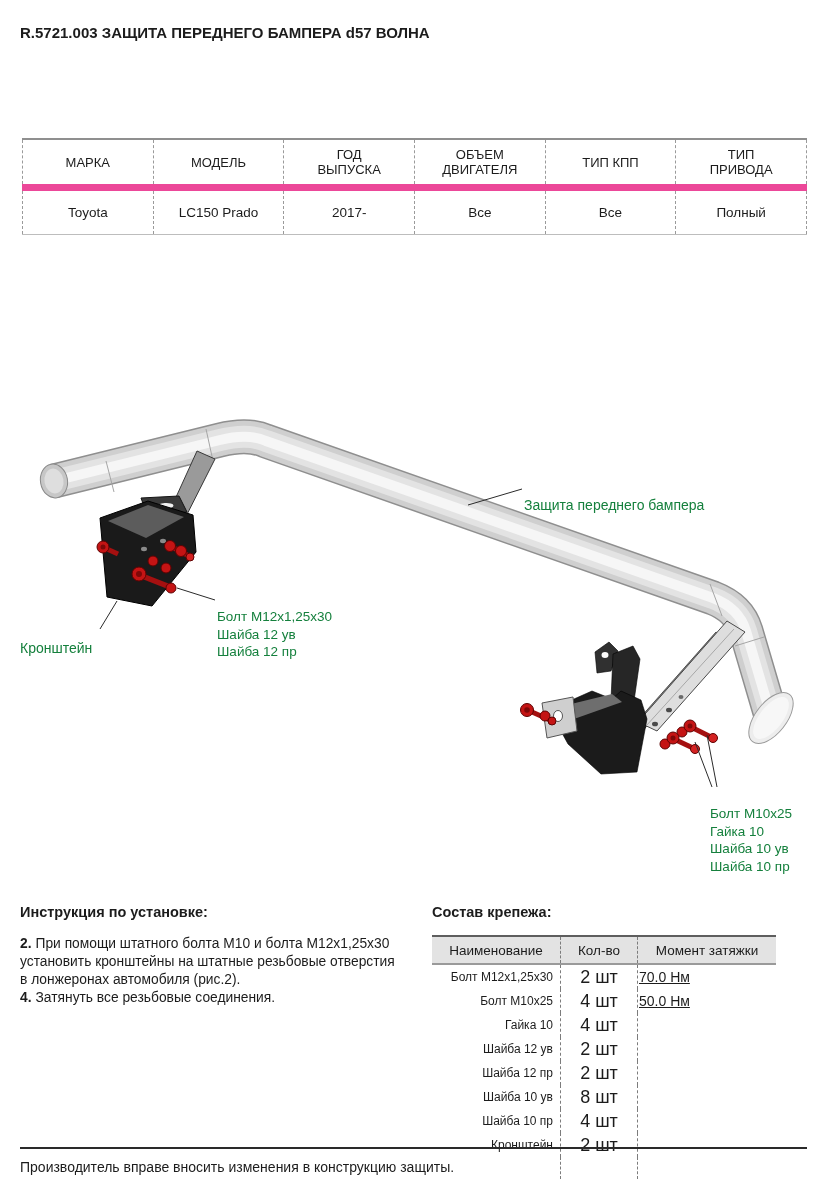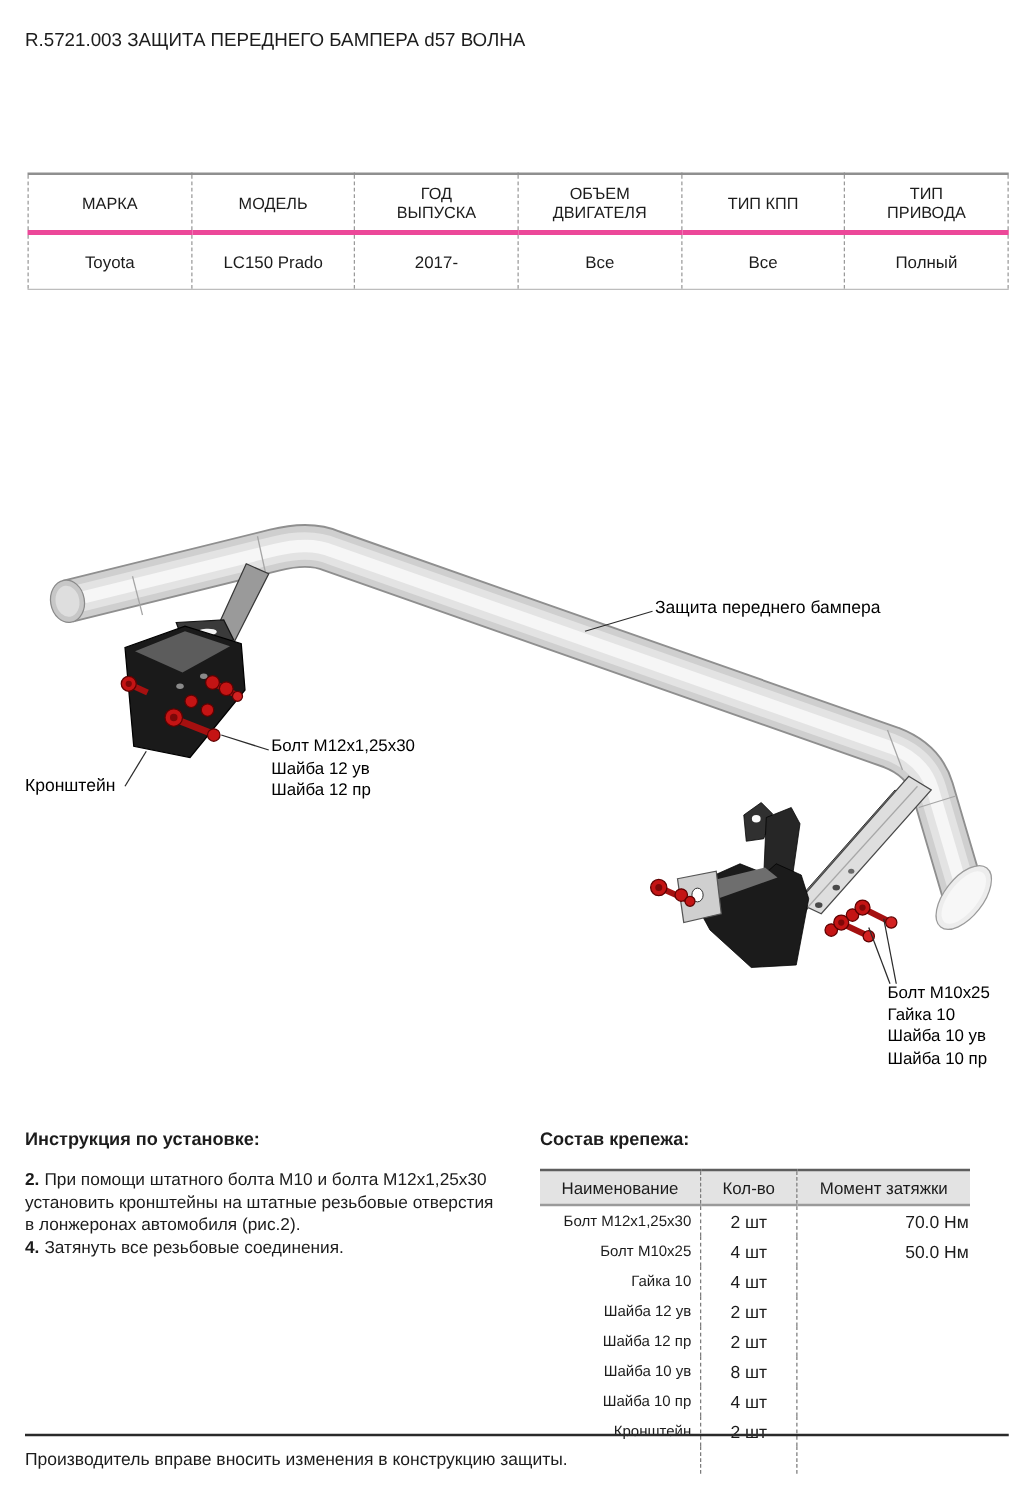--- a/index.html
+++ b/index.html
@@ -1,33 +1,33 @@
 <!DOCTYPE html>
 <html><head>
 <meta charset="utf-8">
 <style>
   html,body{margin:0;padding:0;background:#ffffff;}
   .page{position:relative;width:827px;height:1200px;background:#ffffff;overflow:hidden;
         font-family:"Liberation Sans",sans-serif;color:#1c1c1c;}
 
   
   .doc-header{position:absolute;left:20px;top:24px;font-size:15px;line-height:18px;}
-  .doc-header .l2{font-weight:normal;}
+  .doc-header .l2{font-weight:bold;}
 
   
   table.vtable{position:absolute;left:22px;top:138px;width:785px;border-collapse:collapse;table-layout:fixed;
                border-top:2px solid #8f8f8f;border-bottom:1px solid #bdbdbd;}
   table.vtable td{border-left:1px dashed #9a9a9a;border-right:1px dashed #9a9a9a;
                   text-align:center;vertical-align:middle;white-space:pre-line;}
-  table.vtable tr.hrow td{height:42px;border-bottom:4px solid #ec4899;font-size:13px;line-height:15px;margin-left:16px;}
+  table.vtable tr.hrow td{height:42px;border-bottom:7px solid #ec4899;font-size:13px;line-height:15px;margin-left:16px;}
   table.vtable tr.drow td{height:41px;font-size:13.5px;}
 
   
   svg.drawing{position:absolute;left:0;top:395px;}
-  .lbl{position:absolute;font-size:14px;color:#000000;white-space:nowrap;}
+  .lbl{position:absolute;font-size:14px;color:#15803d;white-space:nowrap;margin-top:20px;}
   .lbl-multi{font-size:13.5px;line-height:17.5px;}
   #lbl-guard{left:524px;top:477px;}
   #lbl-left-fast{left:217px;top:588px;}
   #lbl-bracket{left:20px;top:620px;}
   #lbl-right-fast{left:710px;top:785px;}
 
   
   .instr{position:absolute;left:20px;top:904px;width:378px;}
   .sec-title{font-size:14.5px;font-weight:bold;margin:0 0 15px 0;}
   .step{font-size:13.8px;line-height:18px;}
@@ -36,22 +36,22 @@
   
   .hw{position:absolute;left:432px;top:904px;}
   table.htable{border-collapse:collapse;table-layout:fixed;width:336px;margin-top:11px;}
   table.htable td{border-left:1px dashed #7c7c7c;border-right:1px dashed #7c7c7c;vertical-align:middle;}
   table.htable td:first-child{border-left:none;}
   table.htable td:last-child{border-right:none;}
   table.htable tr.hhead td{background:#e3e3e3;border-top:2px solid #5e5e5e;border-bottom:2px solid #9a9a9a;
                            height:24px;font-size:13.5px;text-align:center;}
   table.htable tr.hdata td{height:22px;}
   td.c-name{font-size:12px;text-align:right;padding-right:7px;}
-  td.c-qty{font-size:14px;text-align:center;}
-  td.c-torque{font-size:14px;text-align:right;}
+  td.c-qty{font-size:18px;text-align:center;}
+  td.c-torque{font-size:14px;text-align:left;text-decoration:underline;}
   table.htable tr.spacer td{height:20px;}
 
   
   .footer-line{position:absolute;left:20px;width:787px;top:1147px;border-top:2px solid #2a2a2a;}
   .footer-t1{position:absolute;left:20px;top:1159px;font-size:14px;}
   .footer-t2{position:absolute;left:20px;top:1178px;font-size:14px;}
   .footer-t2 .mail{font-weight:bold;}
 </style>
 </head>
 <body>

